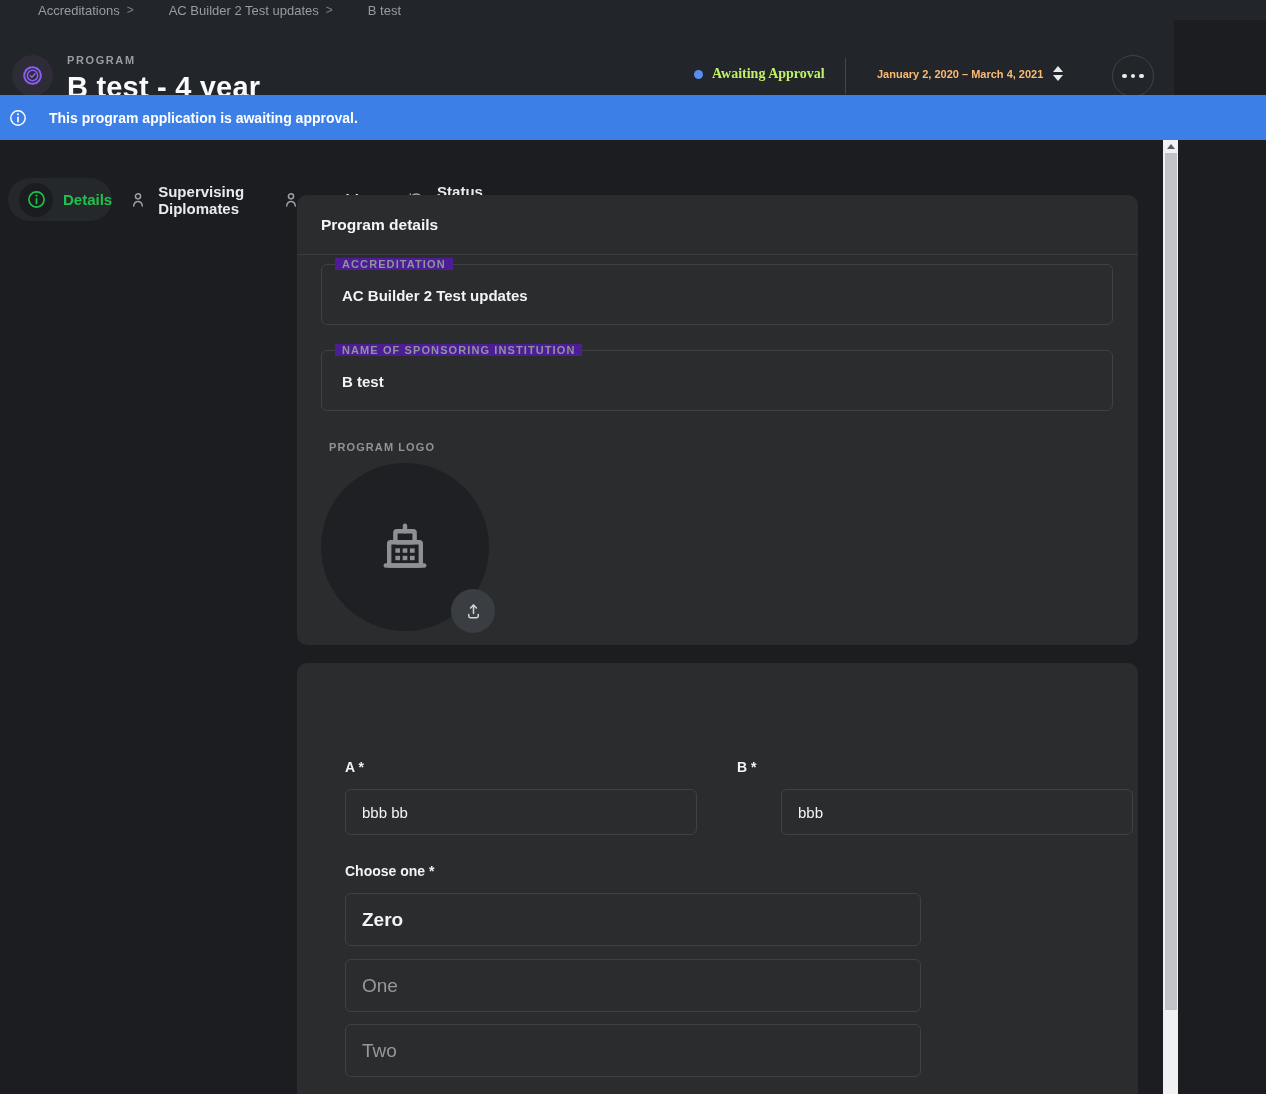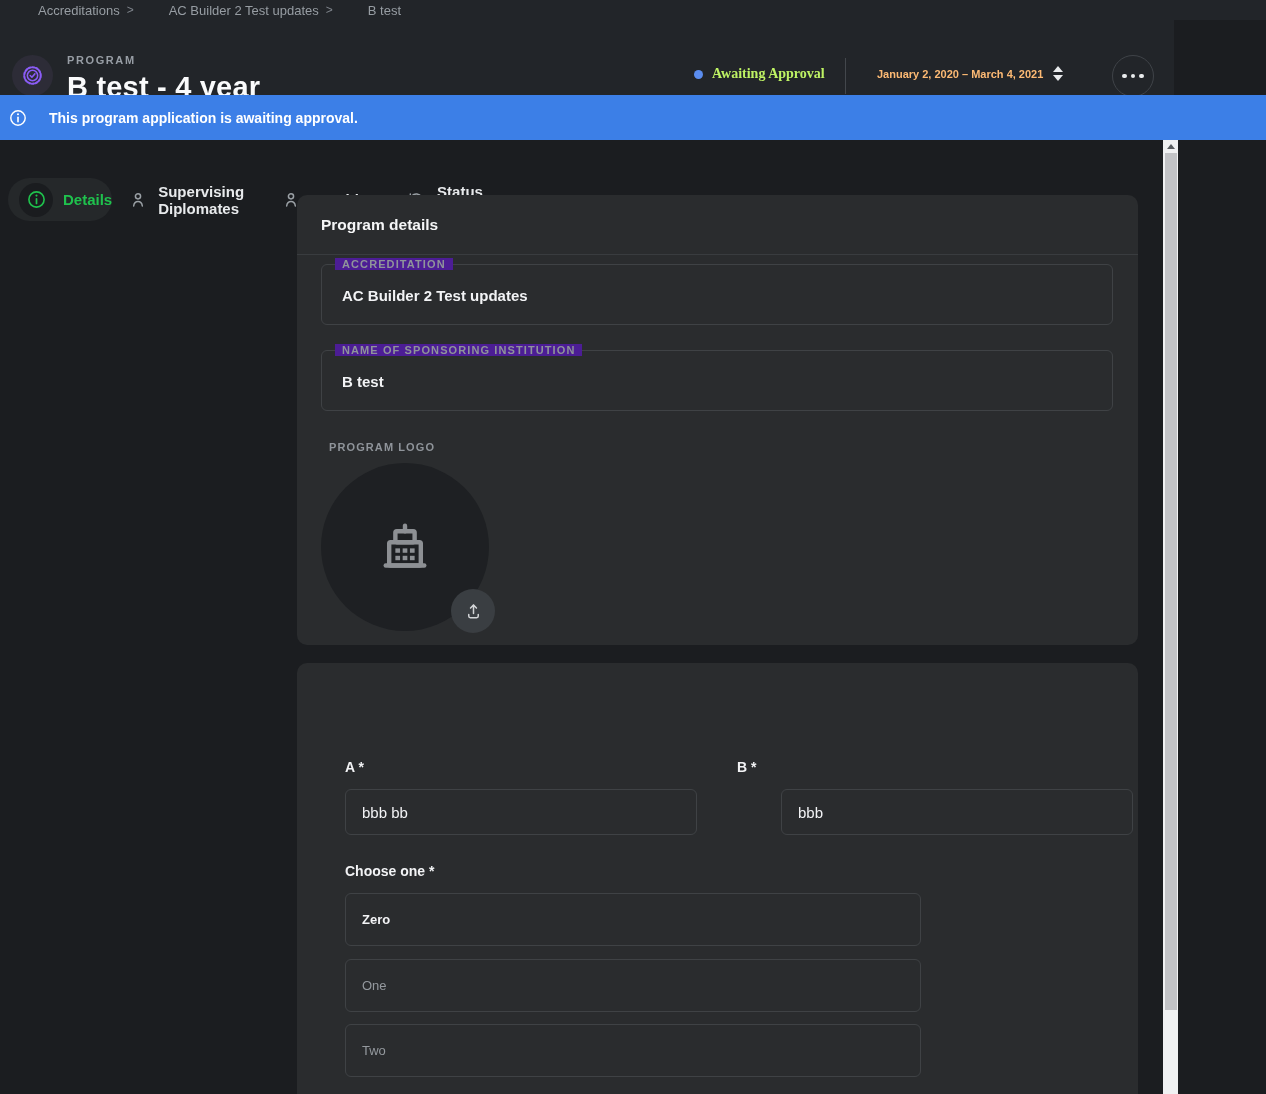--- a/index.html
+++ b/index.html
@@ -113,21 +113,21 @@
     display:flex; align-items:center; padding-left:16px;
     font-size:15px; color:#f2f3f5; cursor:text;
   }
   .inputA { left:48px; }
   .inputB { left:440px;margin-left:44px; }
   .lblChoose { left:48px; top:200px; }
   .option {
     position:absolute; left:48px; width:576px; height:53px;
     border:1px solid #3f4245; border-radius:6px;
     display:flex; align-items:center; padding-left:16px;
-    font-size:13px; color:#94999e; cursor:pointer;
+    font-size:19px; color:#94999e; cursor:pointer;
   }
   .option.selected { color:#f2f3f5; font-weight:600; }
   .opt0 { top:230px; }
   .opt1 { top:296px; }
   .opt2 { top:361px; }
 
   
   .scrollbar { position:absolute; left:1163px; top:0; width:15px; height:954px; background:#f0f1f2; }
   .scroll-up { height:13px; display:flex; align-items:center; justify-content:center; cursor:pointer; }
   .scroll-up .tri { width:0; height:0; border-left:4px solid transparent; border-right:4px solid transparent; border-bottom:5px solid #585c60; }

